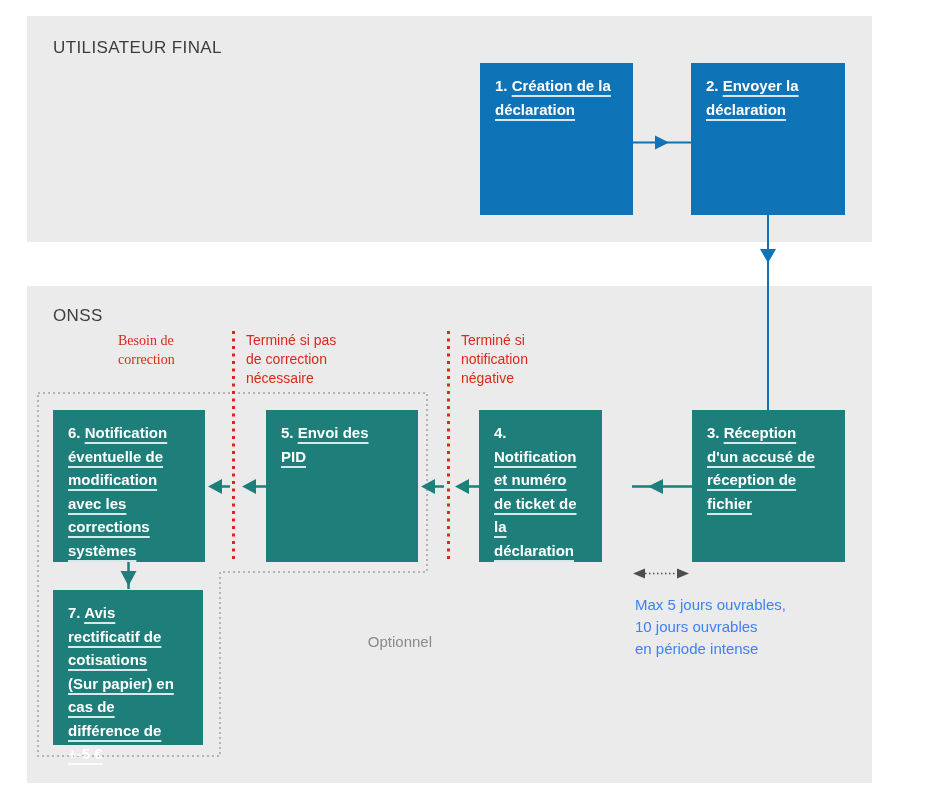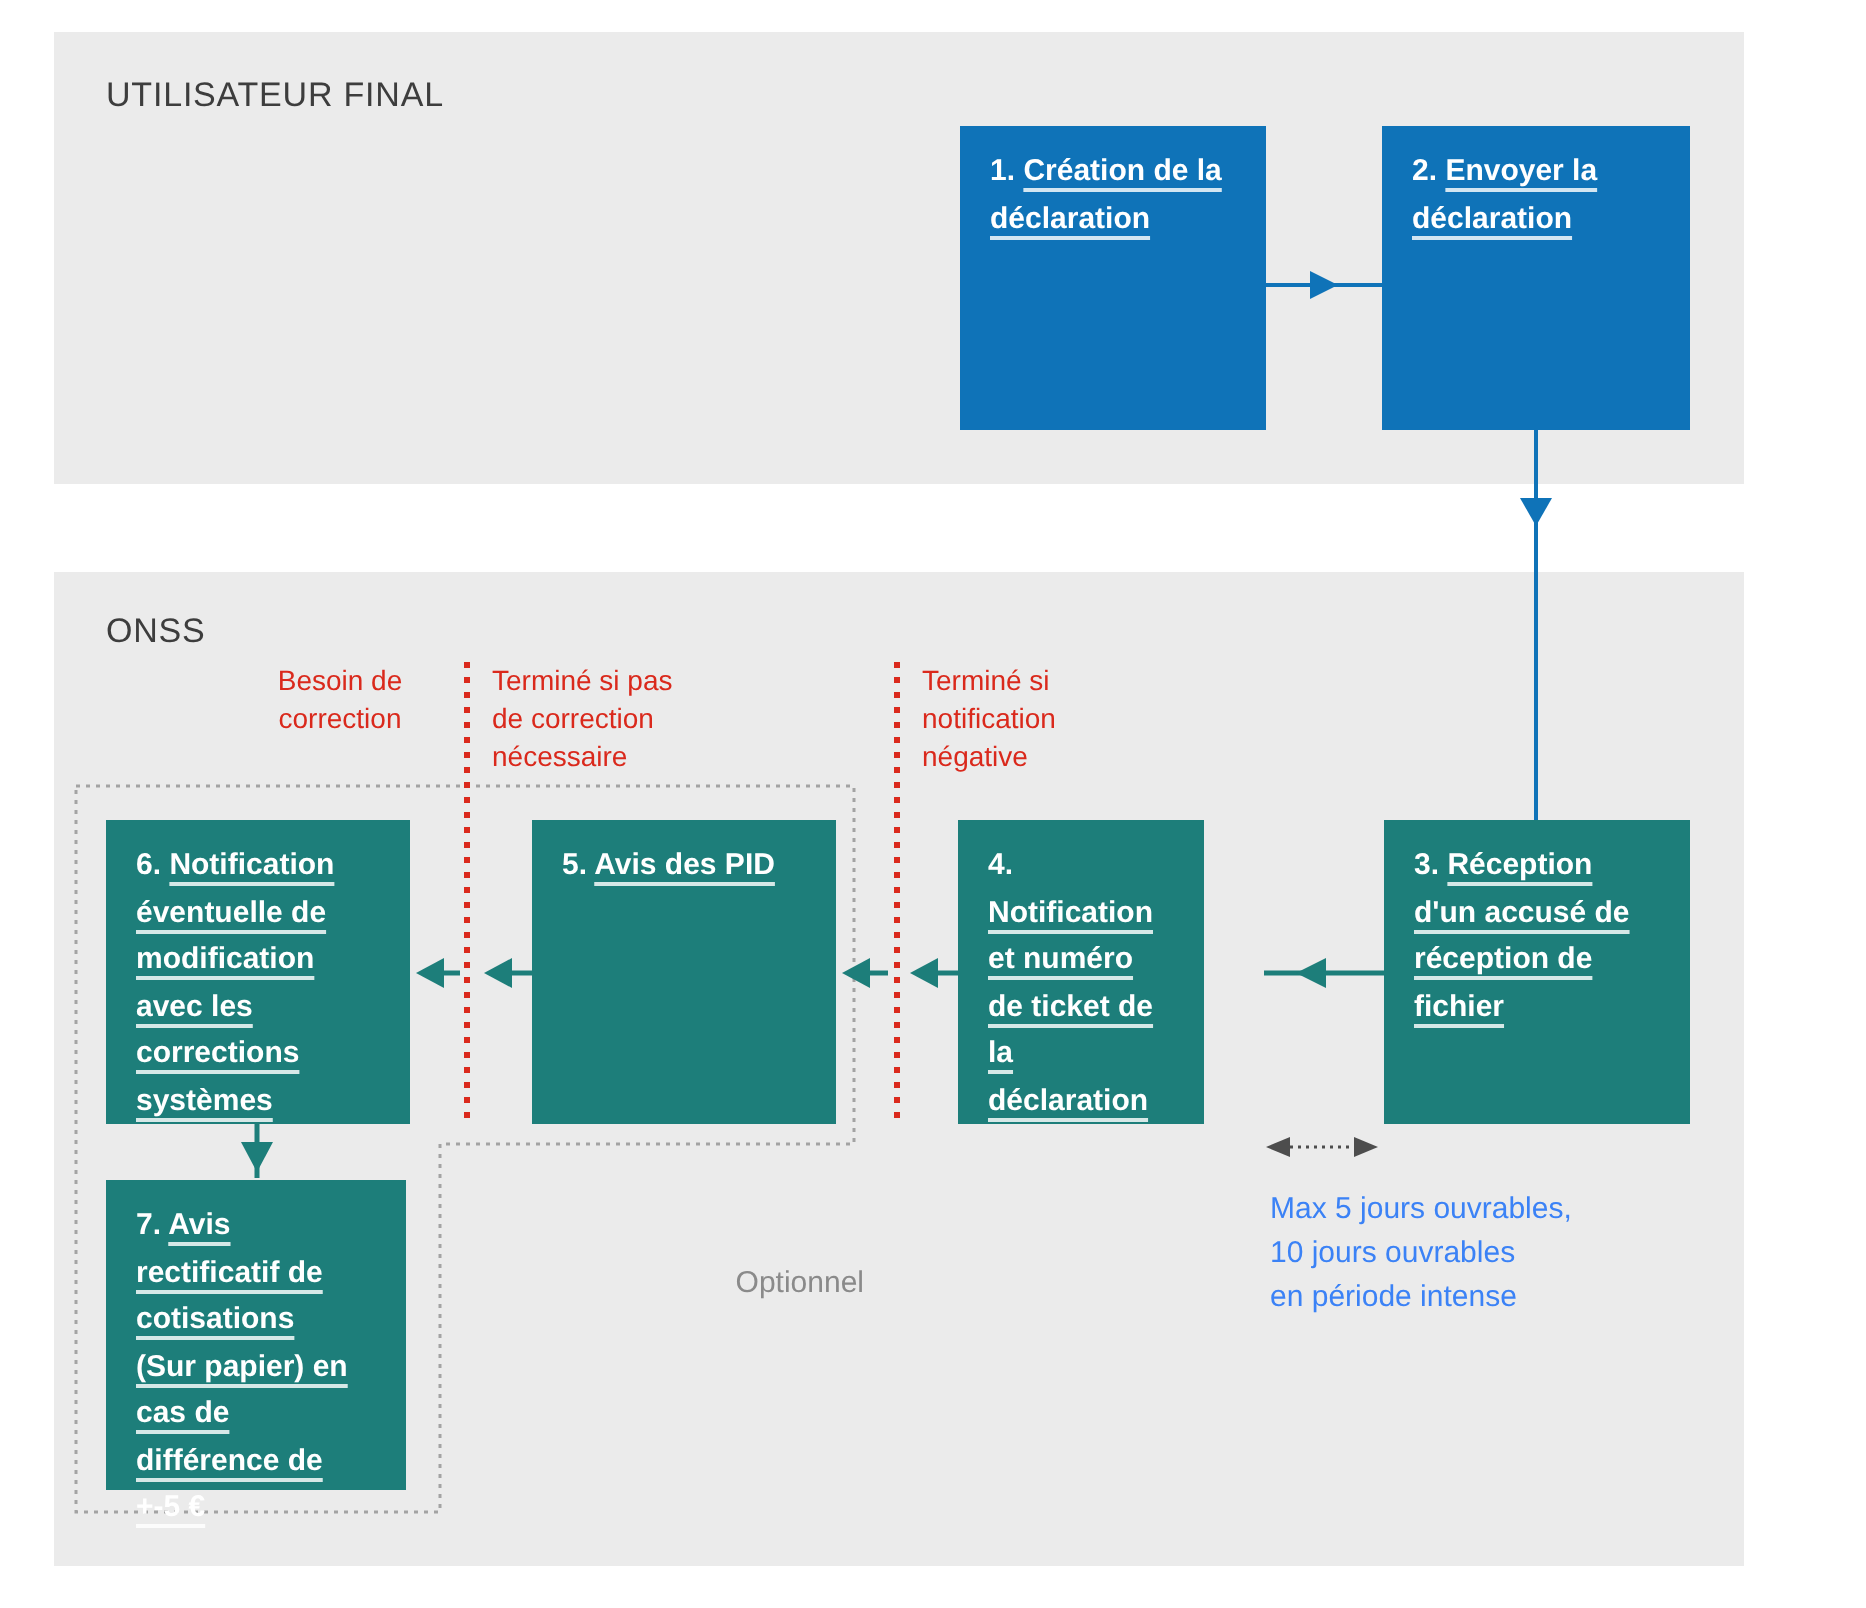--- a/index.html
+++ b/index.html
@@ -33,21 +33,21 @@
   .node-1{left:480px;top:63px;width:153px;height:152px;}
   .node-2{left:691px;top:63px;width:154px;height:152px;}
   .node-3{left:692px;top:410px;width:153px;height:152px;}
   .node-4{left:479px;top:410px;width:123px;height:152px;}
   .node-5{left:266px;top:410px;width:152px;height:152px;}
   .node-6{left:53px;top:410px;width:152px;height:152px;}
   .node-7{left:53px;top:590px;width:150px;height:155px;}
   .red-note{
     position:absolute;color:#da291c;font-size:14px;line-height:19px;
   }
-  .note-besoin{left:118px;top:331px;width:104px;text-align:center;}
+  .note-besoin{left:118px;top:331px;width:104px;text-align:left;font-family:Liberation Serif, serif;}
   .note-pas{left:246px;top:331px;width:100px;text-align:left;}
   .note-negative{left:461px;top:331px;width:92px;text-align:left;}
   .gray-note{position:absolute;color:#8a8a8a;font-size:15px;}
   .note-optionnel{left:332px;top:592px;width:100px;text-align:right;margin-top:41px;}
   .note-delai{left:635px;top:594px;color:#3b82f6;line-height:22px;}
   .note-delai p{margin:0;}
   svg.overlay{position:absolute;left:0;top:0;pointer-events:none;}
 </style>
 </head>
 <body>
@@ -105,21 +105,21 @@
   <div class="node node-teal node-3">
     <span class="num">3. </span>
     <span class="lbl">Réception d'un accusé de réception de fichier</span>
   </div>
   <div class="node node-teal node-4">
     <span class="num">4. </span>
     <span class="lbl">Notification et numéro de ticket de la déclaration</span>
   </div>
   <div class="node node-teal node-5">
     <span class="num">5. </span>
-    <span class="lbl">Avis des PID</span>
+    <span class="lbl">Envoi des PID</span>
   </div>
   <div class="node node-teal node-6">
     <span class="num">6. </span>
     <span class="lbl">Notification éventuelle de modification avec les corrections systèmes</span>
   </div>
   <div class="node node-teal node-7">
     <span class="num">7. </span>
     <span class="lbl">Avis rectificatif de cotisations (Sur papier) en cas de différence de +-5 €</span>
   </div>
 

